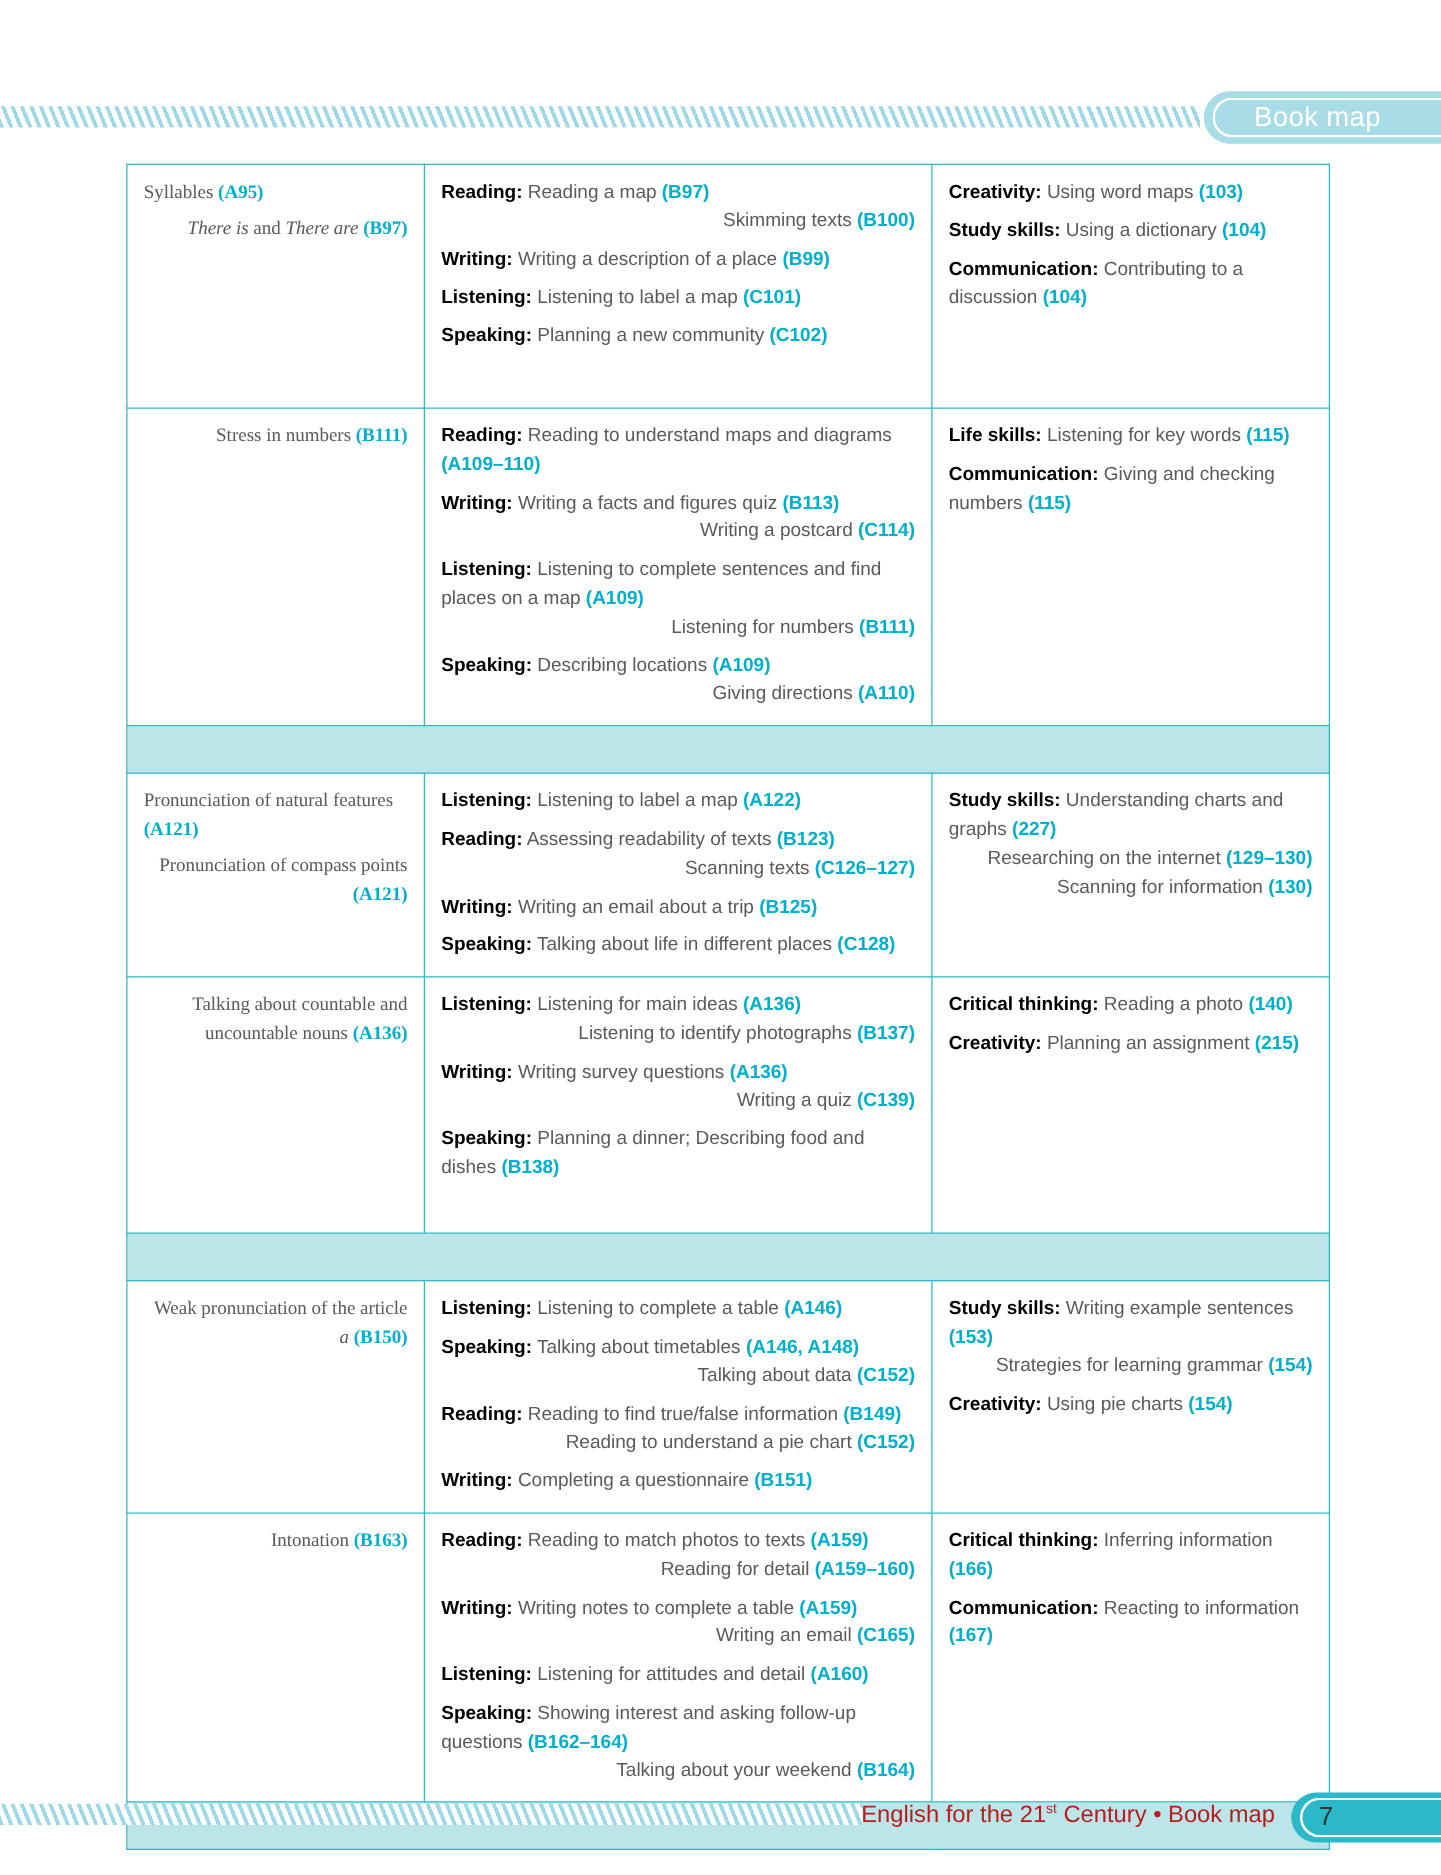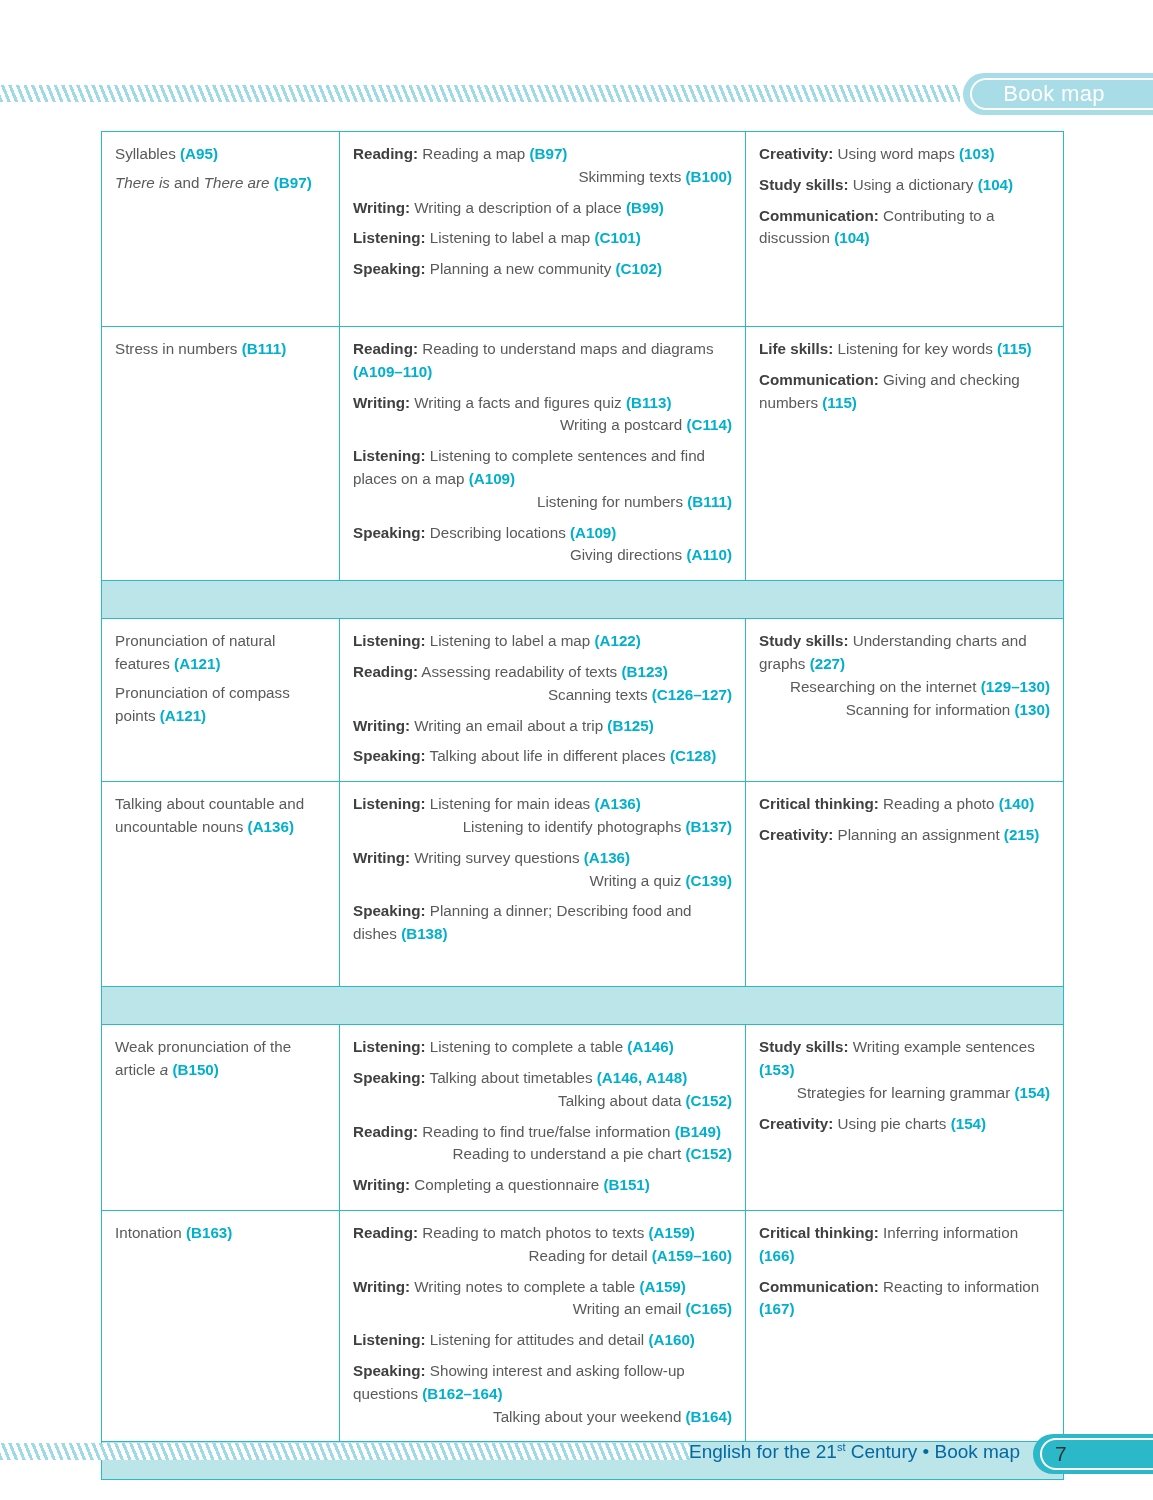--- a/index.html
+++ b/index.html
@@ -105,45 +105,45 @@
     line-height: 1.5;
     color: #5a5a5a;
     margin: 0 0 0 0;
   }
   .entry { margin-bottom: 8px; }
   .entry:last-child { margin-bottom: 0; }
   .entry .line + .line { margin-top: 0; text-align: right; }
 
   .lbl {
     font-weight: bold;
-    color: #404040;
+    color: #000000;
   }
   .ref {
     color: #00b0cc;
     font-weight: bold;
     white-space: nowrap;
   }
   .ital { font-style: italic; }
 
-  .lang-cell .line { margin-bottom: 6px; }
-  .lang-cell .line:last-child { margin-bottom: 0; }
+  .lang-cell .line { margin-bottom: 6px; font-family: Liberation Serif, serif; }
+  .lang-cell .line:last-child { margin-bottom: 0; text-align: right; }
 
   
   #footer {
     position: absolute;
     left: 0;
     right: 0;
     top: 1434px;
     height: 40px;
   }
   #footer-text {
     position: absolute;
     right: 133px;
     top: 7px;
-    color: #0369a1;
+    color: #b91c1c;
     font-size: 19px;
     white-space: nowrap;
   }
   #footer-text sup { font-size: 11px; vertical-align: super; }
   #page-badge {
     position: absolute;
     right: 0;
     top: 0;
     width: 120px;
     height: 40px;

